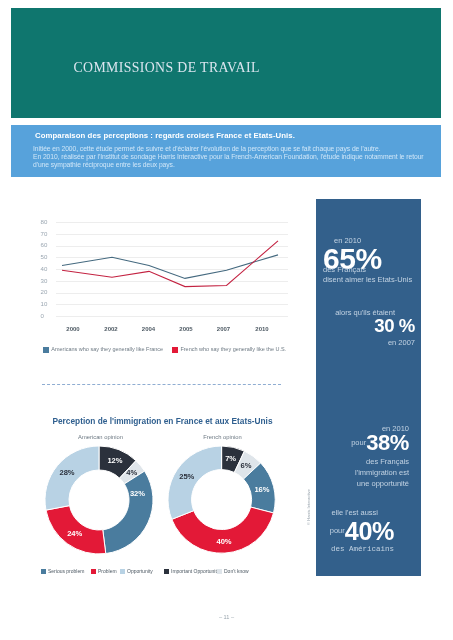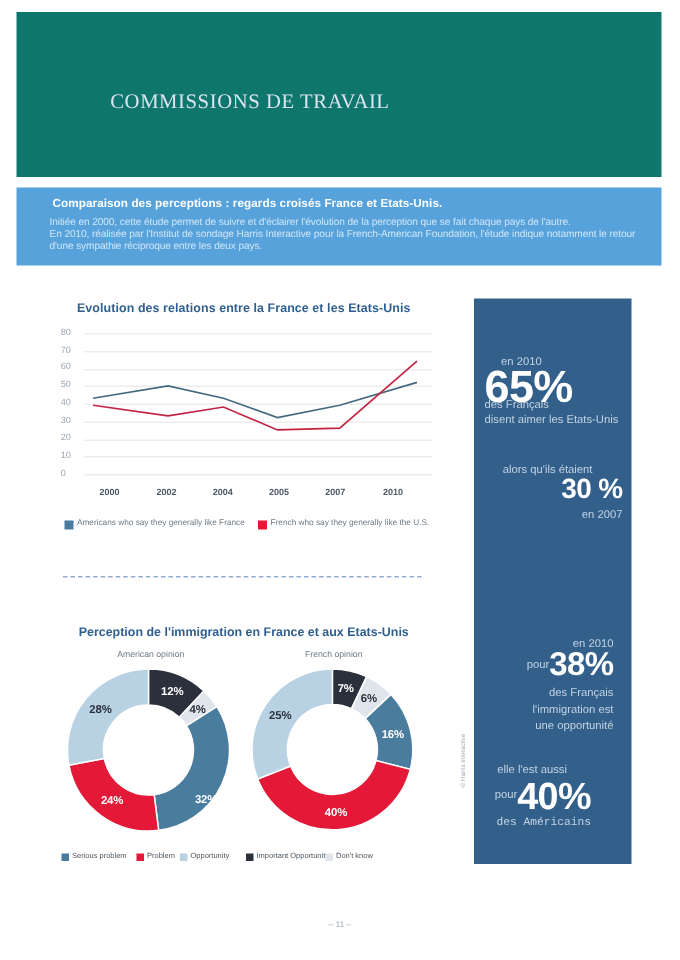--- a/index.html
+++ b/index.html
@@ -94,21 +94,20 @@
 
   <div class="intro-box">
     <div class="intro-title">Comparaison des perceptions : regards croisés France et Etats-Unis.</div>
     <div class="intro-body">
       <div class="intro-line intro-line1">Initiée en 2000, cette étude permet de suivre et d'éclairer l'évolution de la perception que se fait chaque pays de l'autre.</div>
       <div class="intro-line intro-line2">En 2010, réalisée par l'Institut de sondage Harris Interactive pour la French-American Foundation, l'étude indique notamment le retour</div>
       <div class="intro-line intro-line3">d'une sympathie réciproque entre les deux pays.</div>
     </div>
   </div>
 
-  <div class="lchart-title">Evolution des relations entre la France et les Etats-Unis</div>
   <div class="linechart" id="linechart">
       <div class="gridline" style="top: 10px; left: 45px; width: 232px;"></div>
       <div class="ytick" style="top: 5.9px; left: 29.5px;">80</div>
       <div class="gridline" style="top: 21.75px; left: 45px; width: 232px;"></div>
       <div class="ytick" style="top: 17.65px; left: 29.5px;">70</div>
       <div class="gridline" style="top: 33.5px; left: 45px; width: 232px;"></div>
       <div class="ytick" style="top: 29.4px; left: 29.5px;">60</div>
       <div class="gridline" style="top: 45.25px; left: 45px; width: 232px;"></div>
       <div class="ytick" style="top: 41.15px; left: 29.5px;">50</div>
       <div class="gridline" style="top: 57px; left: 45px; width: 232px;"></div>
@@ -153,21 +152,21 @@
       <svg width="112" height="112" style="position: absolute; left: 43.4px; top: 444px;">
         <path d="M56 2 A54 54 0 0 1 92.96554372014918 16.635694119243773 L76.53641317786065 34.130941177357656 A30 30 0 0 0 56 26 Z" fill="#2b313c" stroke="#ffffff" stroke-width="1"></path>
         <path d="M92.96554372014918 16.635694119243773 A54 54 0 0 1 101.5937079771088 27.065353071134176 L81.32983776506045 39.9251961506301 A30 30 0 0 0 76.53641317786065 34.130941177357656 Z" fill="#dfe5ea" stroke="#ffffff" stroke-width="1"></path>
         <path d="M101.5937079771088 27.065353071134176 A54 54 0 0 1 62.76799461247243 109.57419387098182 L59.759997006929126 85.76344103943434 A30 30 0 0 0 81.32983776506045 39.9251961506301 Z" fill="#4a7c9e" stroke="#ffffff" stroke-width="1"></path>
         <path d="M62.76799461247243 109.57419387098182 A54 54 0 0 1 2.95648846065081 66.11859098762912 L26.53138247813934 61.62143943757174 A30 30 0 0 0 59.759997006929126 85.76344103943434 Z" fill="#e31937" stroke="#ffffff" stroke-width="1"></path>
         <path d="M2.95648846065081 66.11859098762912 A54 54 0 0 1 55.99999999999999 2 L55.99999999999999 26 A30 30 0 0 0 26.53138247813934 61.62143943757174 Z" fill="#b8d2e4" stroke="#ffffff" stroke-width="1"></path>
       </svg>
       <div class="donut-cap" style="left: 50.5px; top: 433.5px;">American opinion</div>
       <div class="dlab" style="left: 102.861px; top: 455.949px; color: rgb(255, 255, 255);">12%</div>
       <div class="dlab" style="left: 119.762px; top: 468.228px; color: rgb(43, 49, 60);">4%</div>
-      <div class="dlab" style="left: 125.403px; top: 528px; color: rgb(255, 255, 255);">32%</div>
+      <div class="dlab" style="left: 125.403px; top: 489px; color: rgb(255, 255, 255);">32%</div>
       <div class="dlab" style="left: 62.713px; top: 528.979px; color: rgb(255, 255, 255);">24%</div>
       <div class="dlab" style="left: 55.0384px; top: 468.228px; color: rgb(43, 49, 60);">28%</div>
       <div class="donut-cap" style="left: 172.5px; top: 433.5px;">French opinion</div>
       <div class="dlab" style="left: 218.518px; top: 454.207px; color: rgb(255, 255, 255);">7%</div>
       <div class="dlab" style="left: 233.969px; top: 461.183px; color: rgb(43, 49, 60);">6%</div>
       <div class="dlab" style="left: 249.887px; top: 484.605px; color: rgb(255, 255, 255);">16%</div>
       <div class="dlab" style="left: 212.025px; top: 536.718px; color: rgb(255, 255, 255);">40%</div>
       <div class="dlab" style="left: 174.828px; top: 471.505px; color: rgb(43, 49, 60);">25%</div>
     </div>
   <div class="plegend" id="plegend">

